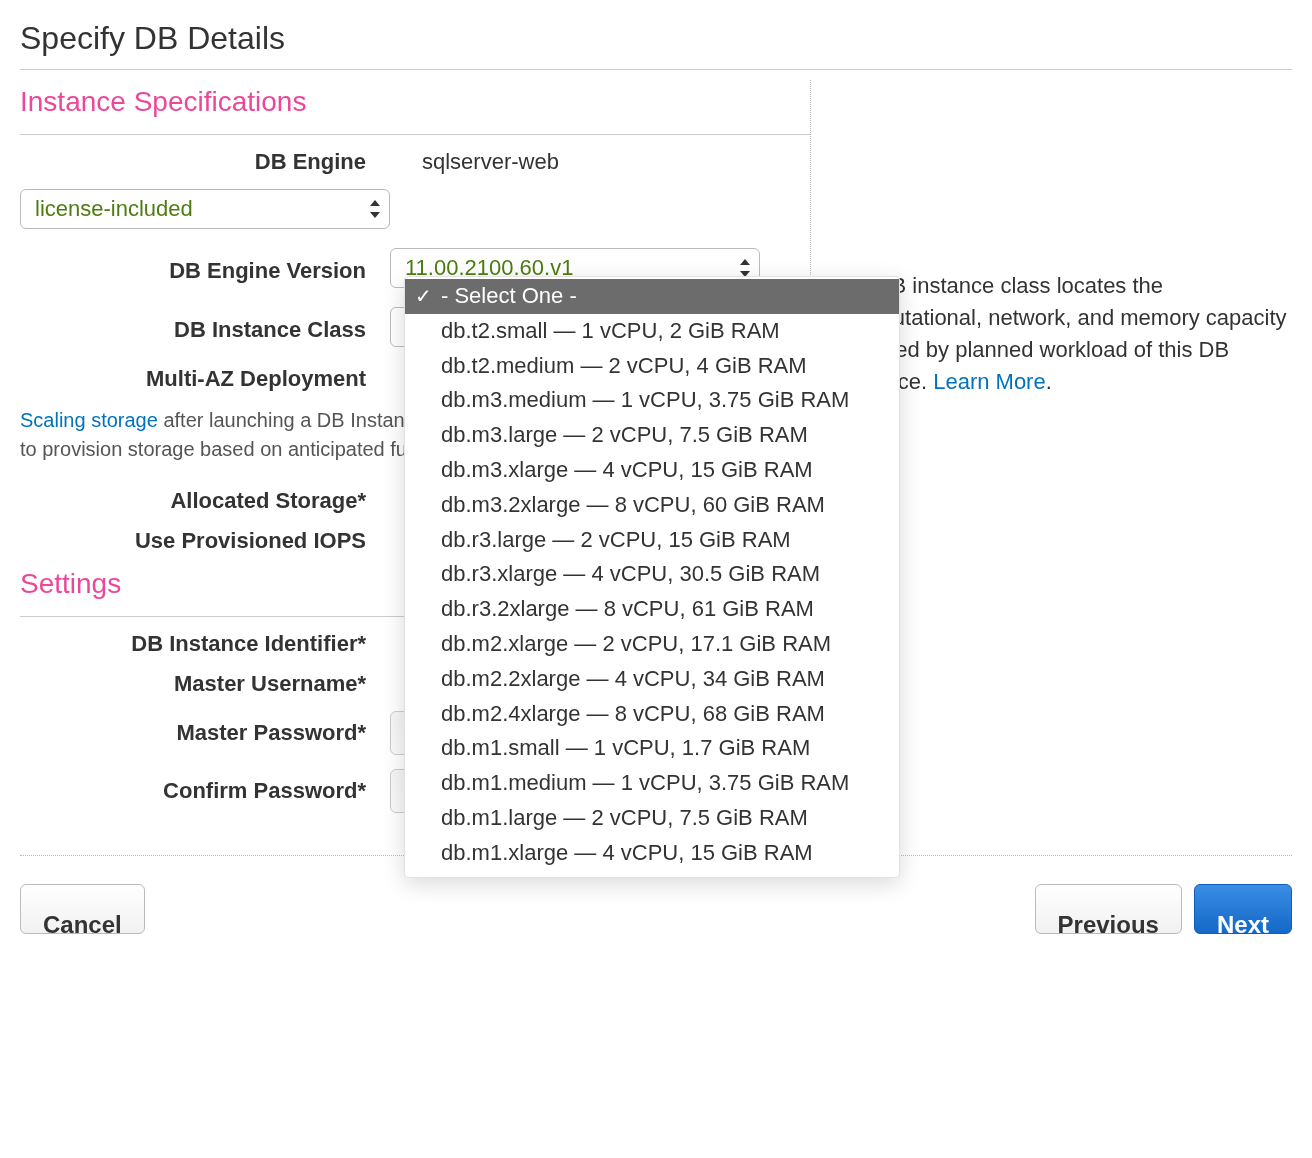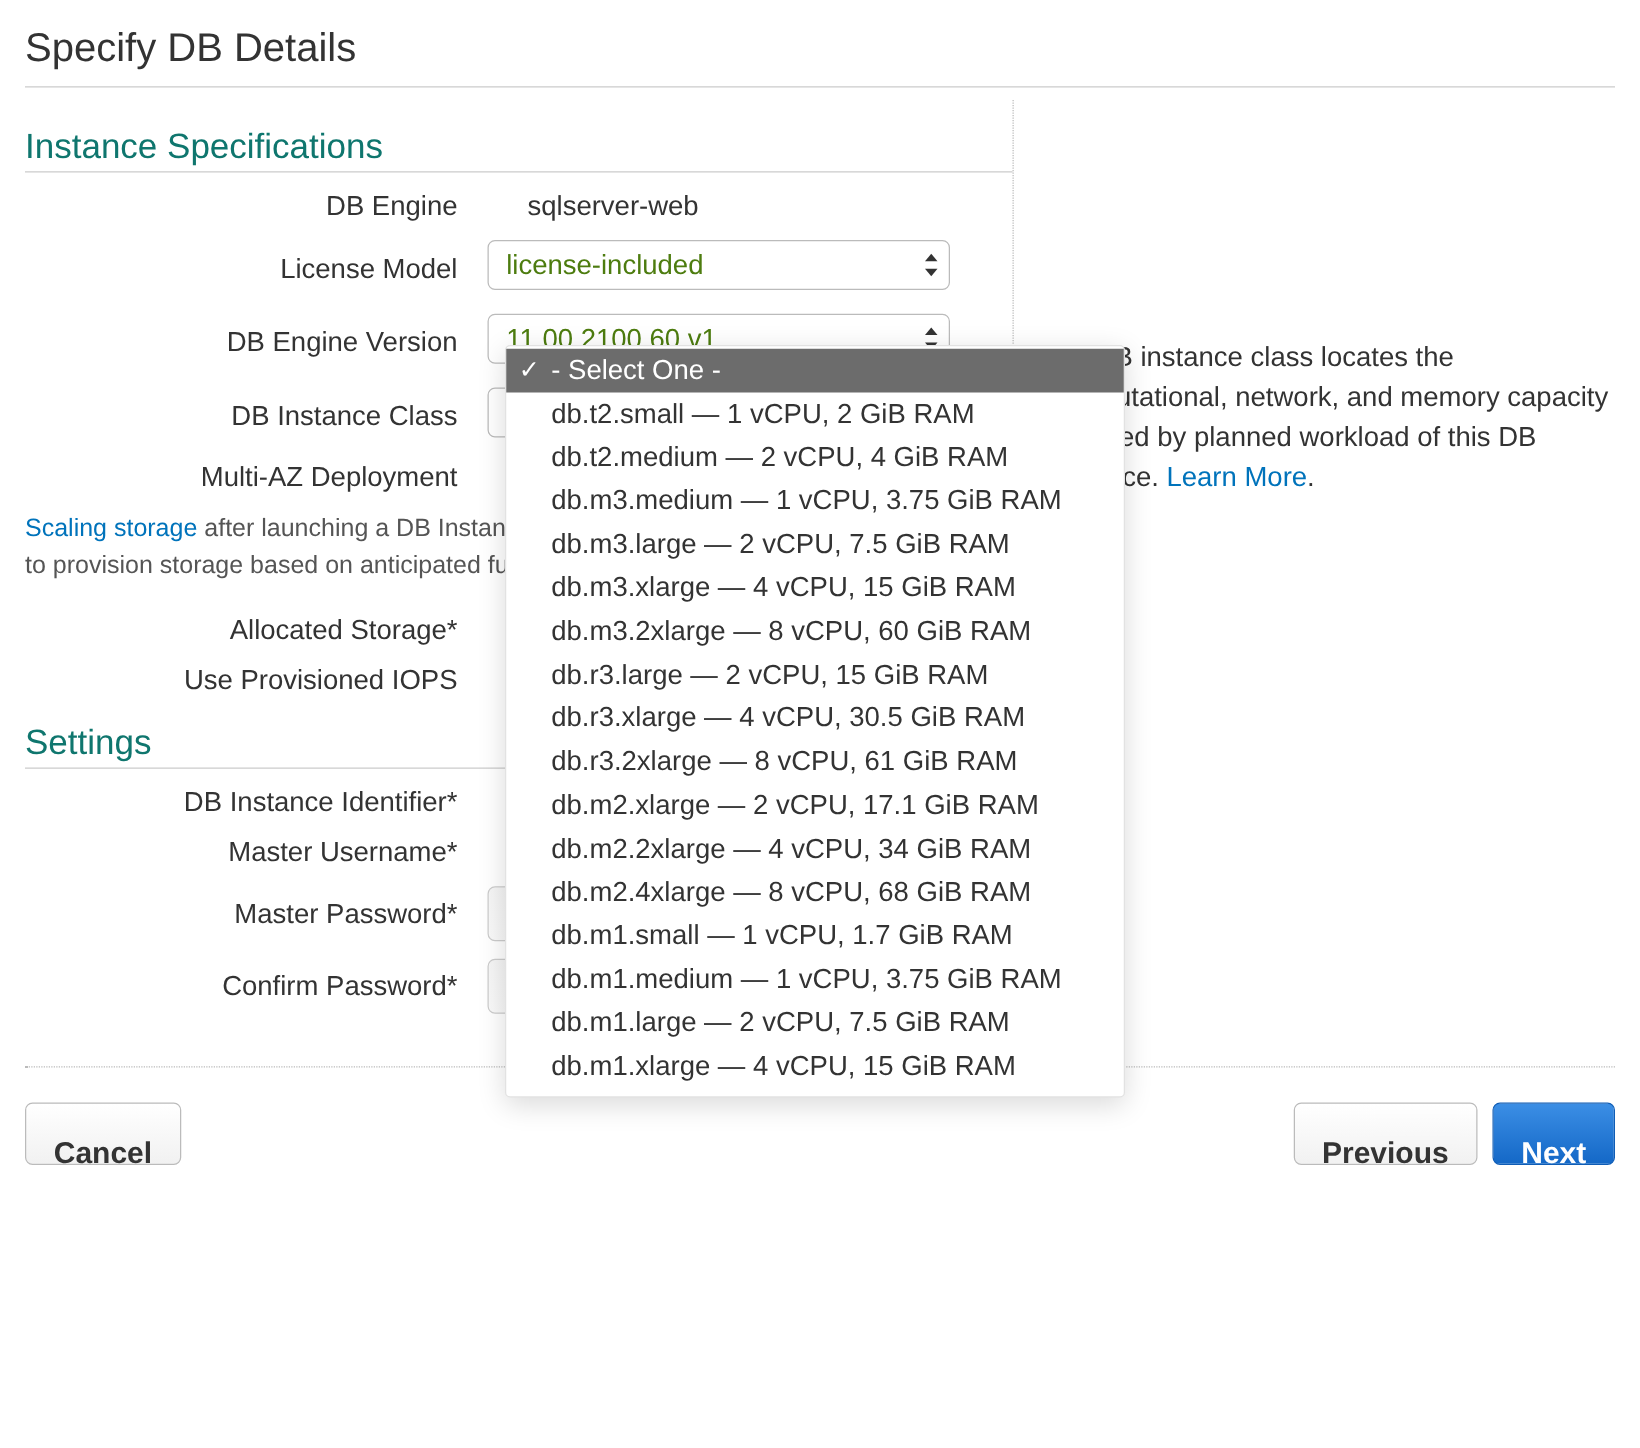--- a/index.html
+++ b/index.html
@@ -37,35 +37,35 @@
     padding-left: 28px;
     padding-top: 190px;
     font-size: 22px;
     line-height: 1.45;
     color: #333;
   }
   .help-col a { color: #0073bb; text-decoration: none; }
   .section-title {
     font-size: 28px;
     font-weight: 300;
-    color: #0f766e;
-    margin: 21px 0 6px 0;
+    color: #ec4899;
+    margin: 6px 0 6px 0;
     border-bottom: 1px solid #ccc;
-    padding-bottom: 4px;
+    padding-bottom: 16px;
   }
   .form-row {
     display: flex;
     align-items: center;
     margin: 14px 0;
   }
   .form-label {
     flex: 0 0 370px;
     text-align: right;
     padding-right: 24px;
-    font-weight: 400;
+    font-weight: 700;
     font-size: 22px;
     color: #333;
   }
   .form-field { flex: 1; }
   .static-value { font-size: 22px; color: #333; padding-left: 4px; margin-left: 28px; }
   .select {
     position: relative;
     display: inline-block;
     width: 370px;
   }
@@ -189,21 +189,20 @@
     <h2 class="section-title">Instance Specifications</h2>
 
     <div class="form-row">
       <div class="form-label">DB Engine</div>
       <div class="form-field">
         <span class="static-value">sqlserver-web</span>
       </div>
     </div>
 
     <div class="form-row">
-      <div class="form-label">License Model</div>
       <div class="form-field">
         <div class="select">
           <div class="select-control">license-included</div>
           <span class="select-arrows"></span>
         </div>
       </div>
     </div>
 
     <div class="form-row">
       <div class="form-label">DB Engine Version</div>

